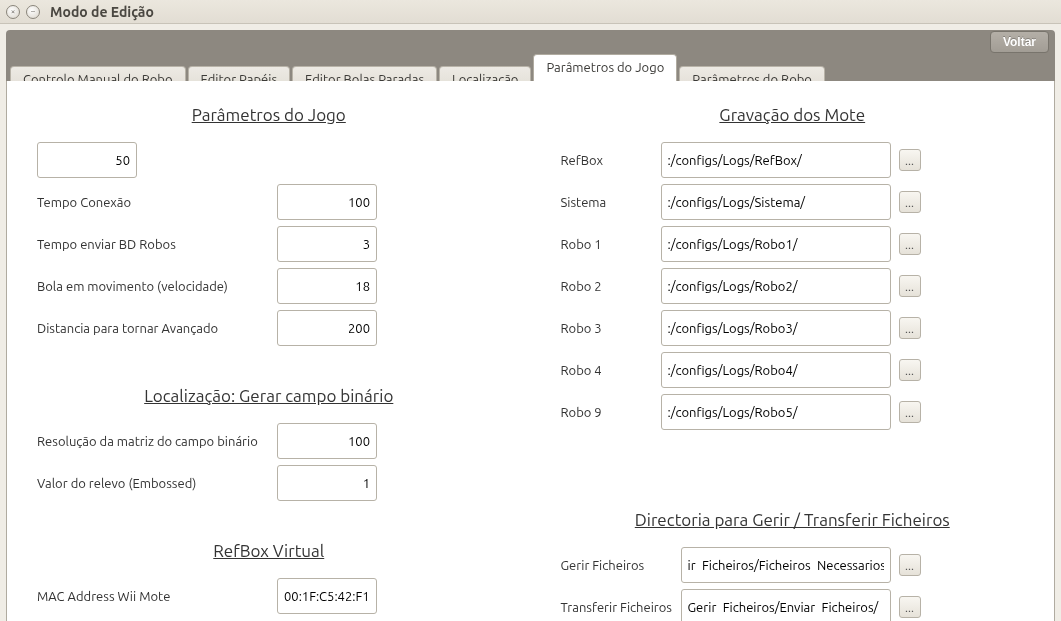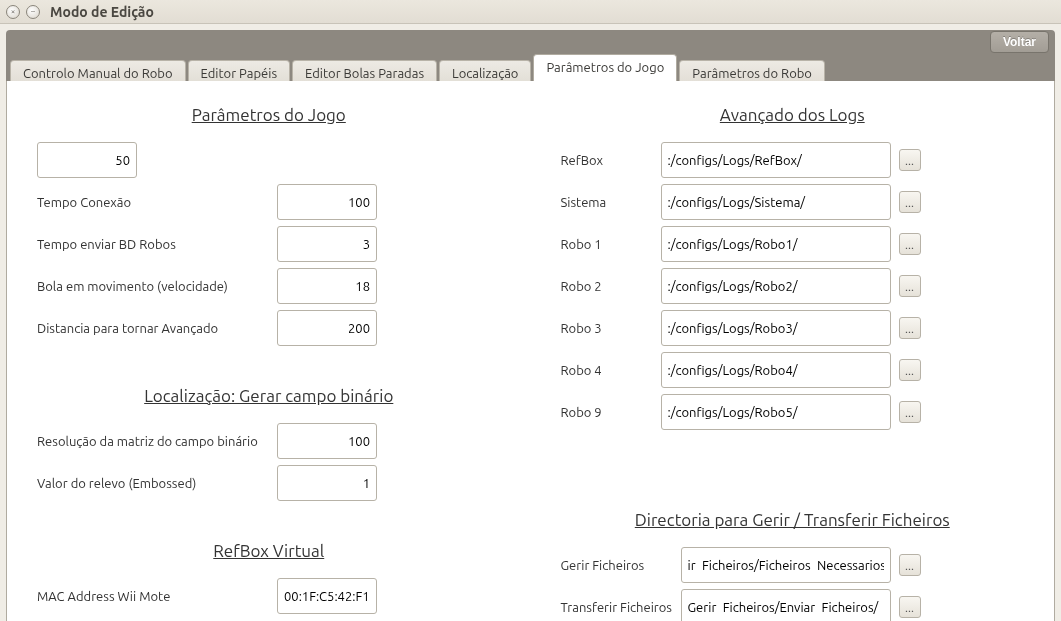--- a/index.html
+++ b/index.html
@@ -76,21 +76,21 @@
     background: linear-gradient(to bottom,#edeae4,#e0dcd3);
     border: 1px solid #b8b3a8;
     border-bottom: none;
     padding: 5px 12px 4px;
     font-size: 13px;
     color: #3b3a37;
     border-radius: 4px 4px 0 0;
     margin-right: 2px;
     cursor: pointer;
     position: relative;
-    top: 6px;
+    top: 12px;
   }
   .tab.active {
     background: #ffffff;
     border-color: #b0aba0;
     top: 0;
     padding-bottom: 5px;
   }
   .panel {
     background: #ffffff;
     border: 1px solid #b0aba0;
@@ -243,21 +243,21 @@
           <div class="section-title">RefBox Virtual</div>
           <div class="form-row">
             <div class="form-label">MAC Address Wii Mote</div>
             <input class="num-input mac-input" style="text-align: left;" value="00:1F:C5:42:F1:D6">
           </div>
         </div>
       </div>
 
       <div class="right">
         <div class="section-block">
-          <div class="section-title">Avançado dos Logs</div>
+          <div class="section-title">Gravação dos Mote</div>
           <div class="form-row">
               <div class="form-label narrow">RefBox</div>
               <input class="text-input" value=":/configs/Logs/RefBox/" style="">
               <div class="browse-btn">
                 <span>...</span>
               </div>
             </div>
           <div class="form-row">
               <div class="form-label narrow">Sistema</div>
               <input class="text-input" value=":/configs/Logs/Sistema/" style="">

